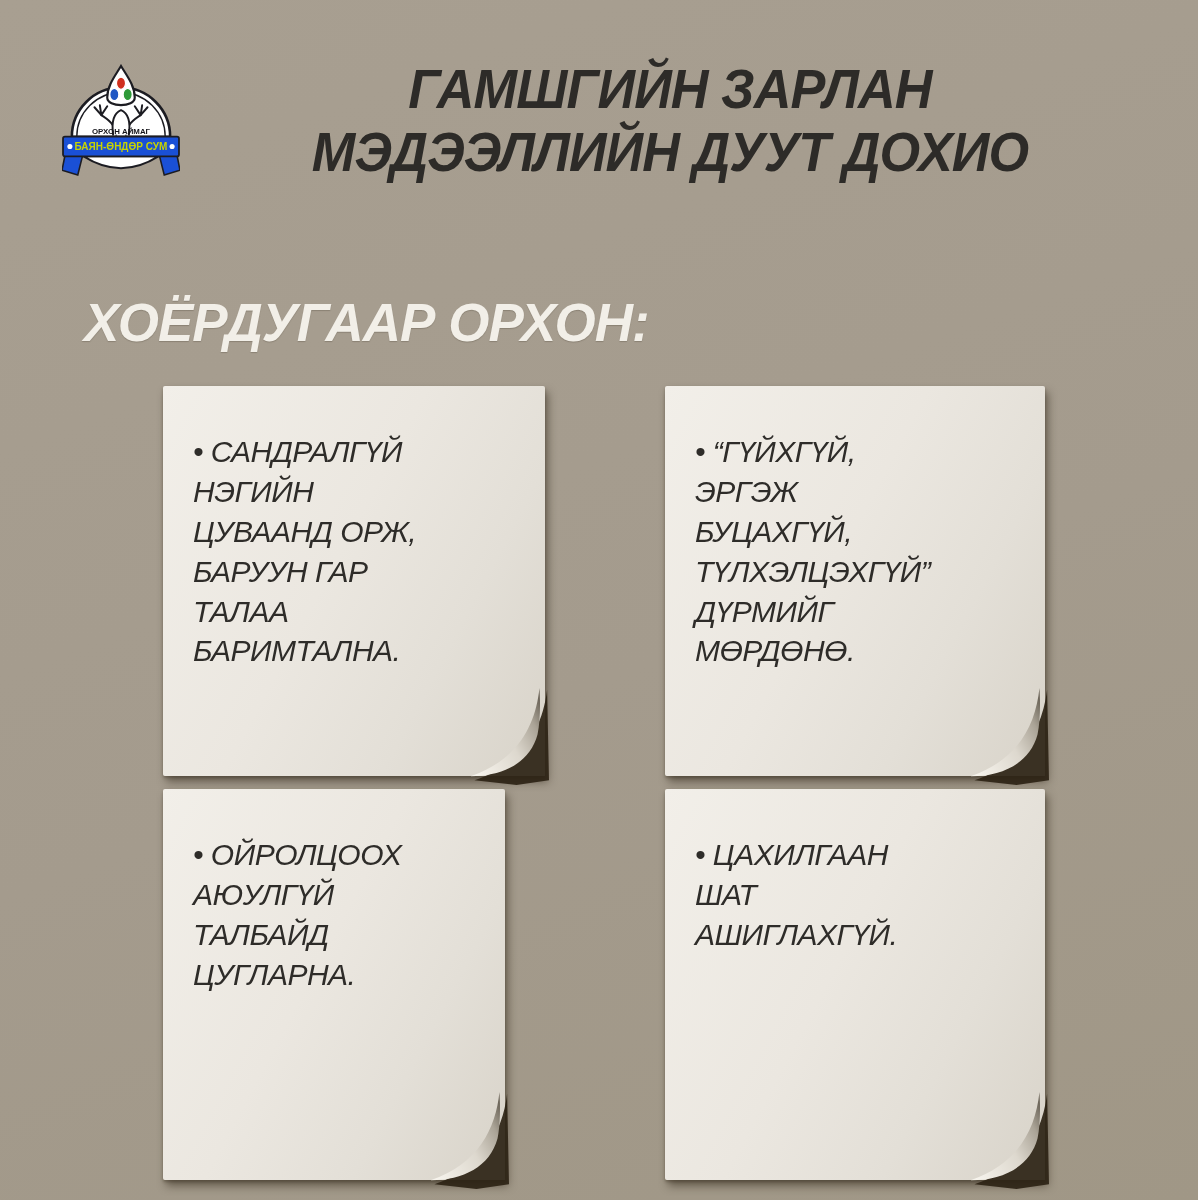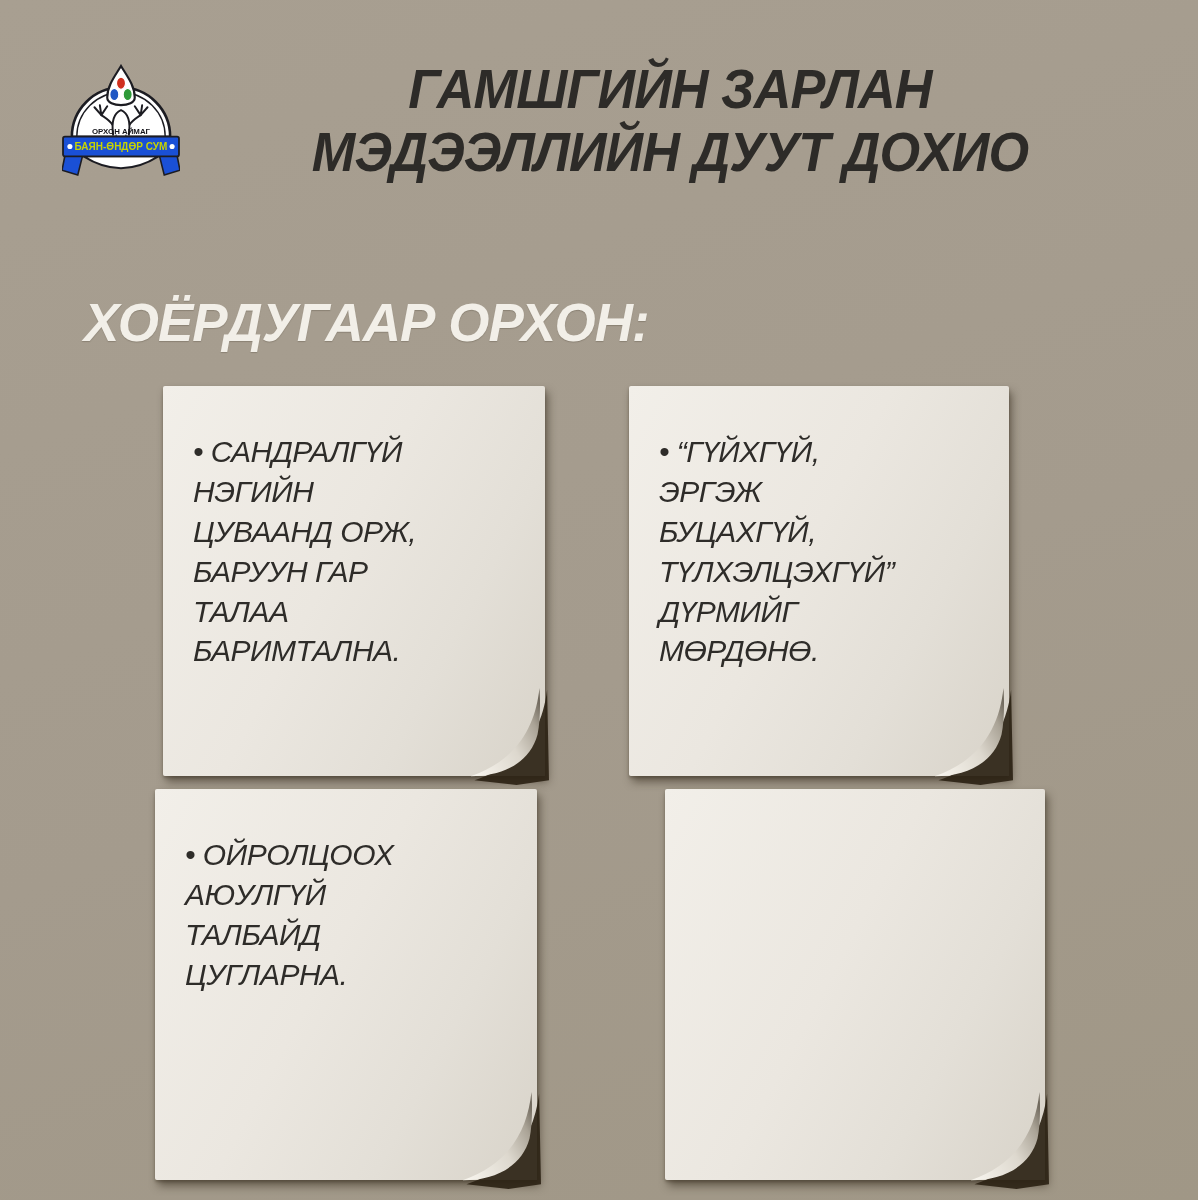--- a/index.html
+++ b/index.html
@@ -161,44 +161,47 @@
 ЦУВААНД ОРЖ,
 БАРУУН ГАР
 ТАЛАА
 БАРИМТАЛНА.</div>
     <svg class="curl" viewBox="0 0 90 100" preserveAspectRatio="none" aria-hidden="true">
       <path class="curl-shadow" d="M88,2 C83,42 62,79 12,95 L56,100 L90,95 Z"></path>
       <path class="curl-flap" d="M80,0 C76,38 58,74 8,91 C42,91 70,77 78,48 C81,34 81,14 80,0 Z"></path>
     </svg>
   </div>
 
-  <div class="card" style="left:629px; top:386px; width:380px; height:390px">
+  <div class="card" style="left:665px; top:386px; width:380px; height:390px">
     <div class="card-text">• “ГҮЙХГҮЙ,
 ЭРГЭЖ
 БУЦАХГҮЙ,
 ТҮЛХЭЛЦЭХГҮЙ”
 ДҮРМИЙГ
 МӨРДӨНӨ.</div>
     <svg class="curl" viewBox="0 0 90 100" preserveAspectRatio="none" aria-hidden="true">
       <path class="curl-shadow" d="M88,2 C83,42 62,79 12,95 L56,100 L90,95 Z"></path>
       <path class="curl-flap" d="M80,0 C76,38 58,74 8,91 C42,91 70,77 78,48 C81,34 81,14 80,0 Z"></path>
     </svg>
   </div>
 
-  <div class="card" style="left:155px; top:789px; width:382px; height:391px">
+  <div class="card" style="left:163px; top:789px; width:342px; height:391px">
     <div class="card-text">• ОЙРОЛЦООХ
 АЮУЛГҮЙ
 ТАЛБАЙД
 ЦУГЛАРНА.</div>
     <svg class="curl" viewBox="0 0 90 100" preserveAspectRatio="none" aria-hidden="true">
       <path class="curl-shadow" d="M88,2 C83,42 62,79 12,95 L56,100 L90,95 Z"></path>
       <path class="curl-flap" d="M80,0 C76,38 58,74 8,91 C42,91 70,77 78,48 C81,34 81,14 80,0 Z"></path>
     </svg>
   </div>
 
   <div class="card" style="left:665px; top:789px; width:380px; height:391px">
+    <div class="card-text">• ЦАХИЛГААН
+ШАТ
+АШИГЛАХГҮЙ.</div>
     <svg class="curl" viewBox="0 0 90 100" preserveAspectRatio="none" aria-hidden="true">
       <path class="curl-shadow" d="M88,2 C83,42 62,79 12,95 L56,100 L90,95 Z"></path>
       <path class="curl-flap" d="M80,0 C76,38 58,74 8,91 C42,91 70,77 78,48 C81,34 81,14 80,0 Z"></path>
     </svg>
   </div>
 
 </div>
 
 </body></html>

